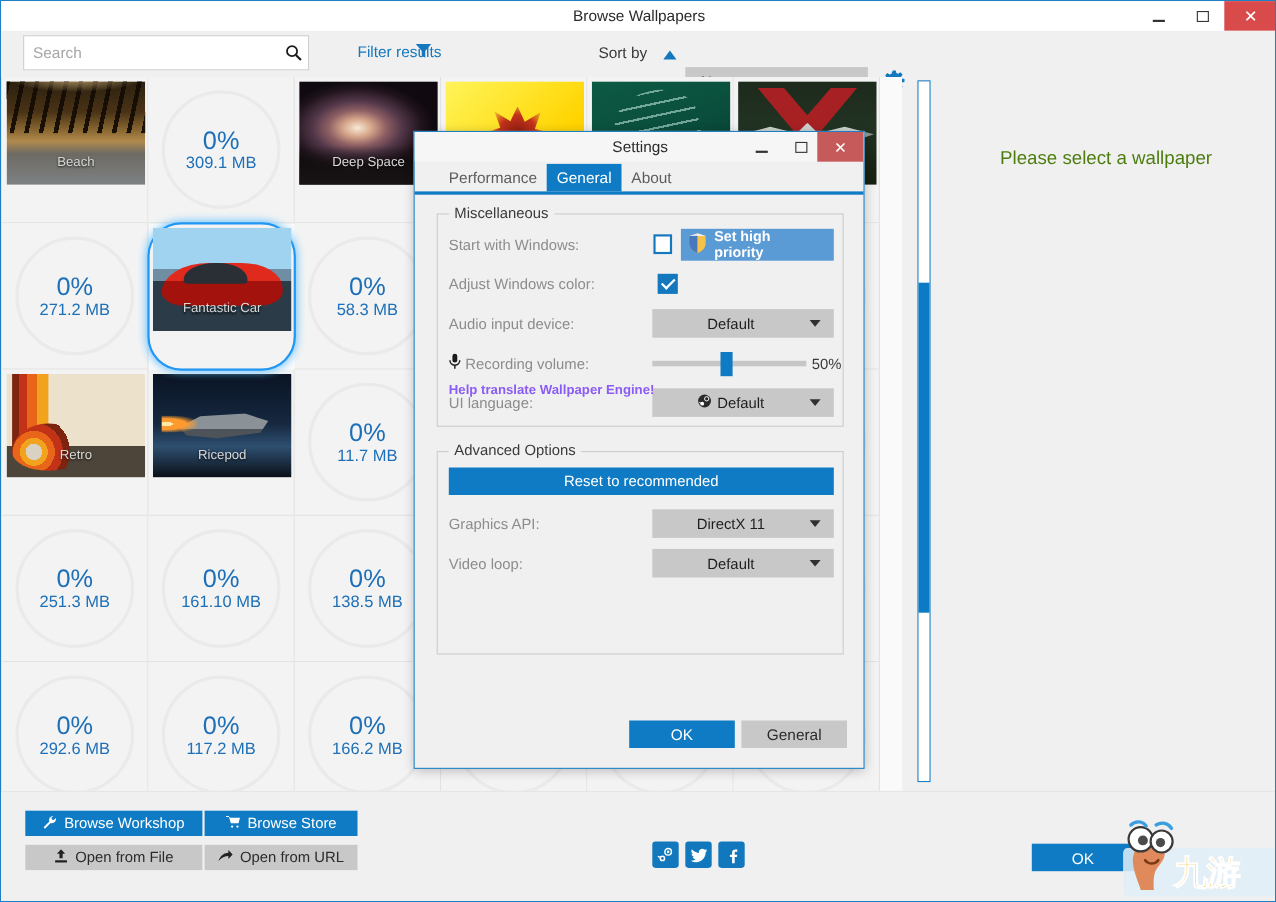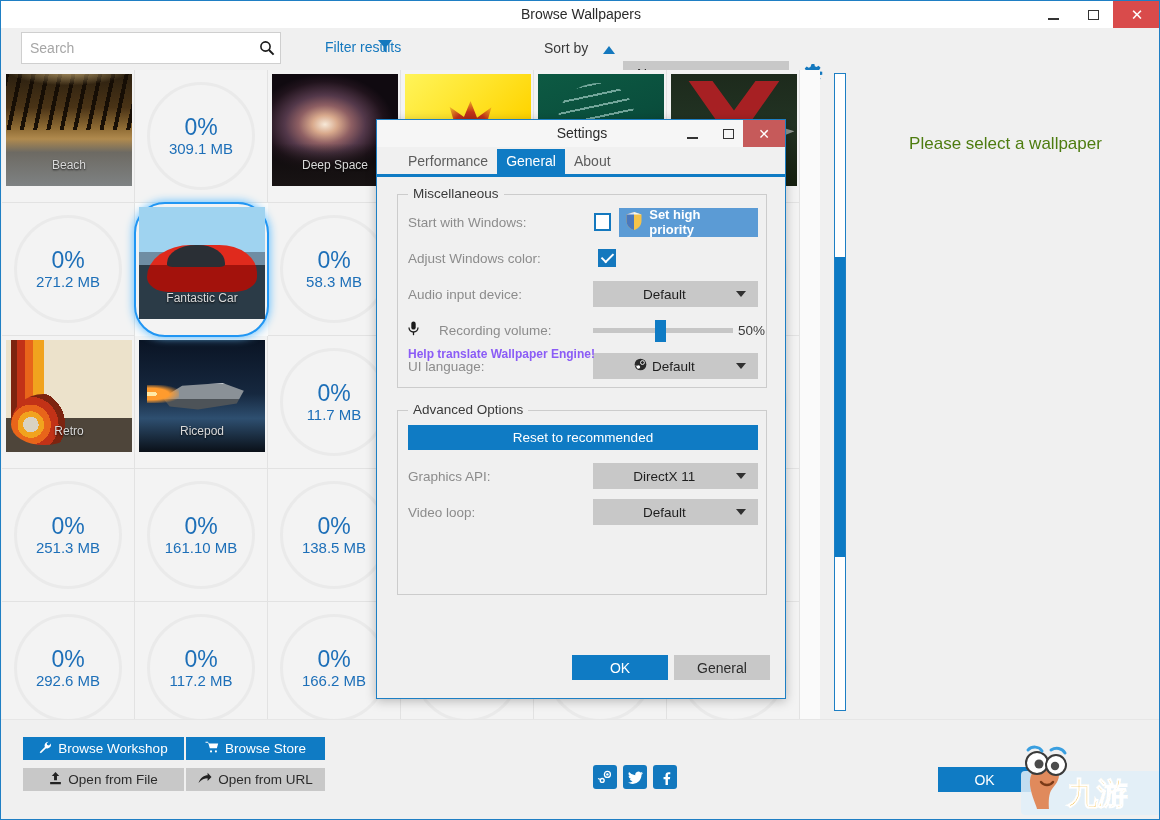--- a/index.html
+++ b/index.html
@@ -143,21 +143,21 @@
   .tile .pct {
     position: relative;
     font-size: 23px; color: #1d6fb8; line-height: 1.1;
   }
   .tile .size {
     position: relative;
     font-size: 15px; color: #1d6fb8;
   }
   .tile .thumb {
     position: absolute; left: 4px; top: 4px;
-    width: 126px; height: 112px;
+    width: 126px; height: 94px;
     overflow: hidden;
   }
   .tile .thumb .label {
     position: absolute; left: 0; bottom: 14px;
     width: 100%;
     text-align: center;
     font-size: 12px;
     color: #d9d9d9;
     text-shadow: 0 1px 2px rgba(0,0,0,.85);
   }
@@ -726,21 +726,21 @@
 
       <div class="row" style="top:86px;">
         <span class="lbl">Audio input device:</span>
         <span class="ctl-select">
           <span class="sel-text">Default</span>
           <span class="sel-arrow-down"></span>
         </span>
       </div>
 
       <div class="row" style="top:122px;">
-        <span class="lbl" style="display:flex;align-items:center;gap:20px;">
+        <span class="lbl" style="display:flex;align-items:center;gap:4px;">
           <span>
             <svg width="11" height="15" viewBox="0 0 11 15">
               <rect x="3.3" y="0.6" width="4.4" height="8" rx="2.2" fill="#1b1b1b"></rect>
               <path d="M1 6.6c0 2.5 1.9 4.4 4.5 4.4S10 9.1 10 6.6" fill="none" stroke="#1b1b1b" stroke-width="1.3"></path>
               <line x1="5.5" y1="11" x2="5.5" y2="14.2" stroke="#1b1b1b" stroke-width="1.3"></line>
             </svg>
           </span>
           <span>Recording volume:</span>
         </span>
         <span id="slider-wrap">

